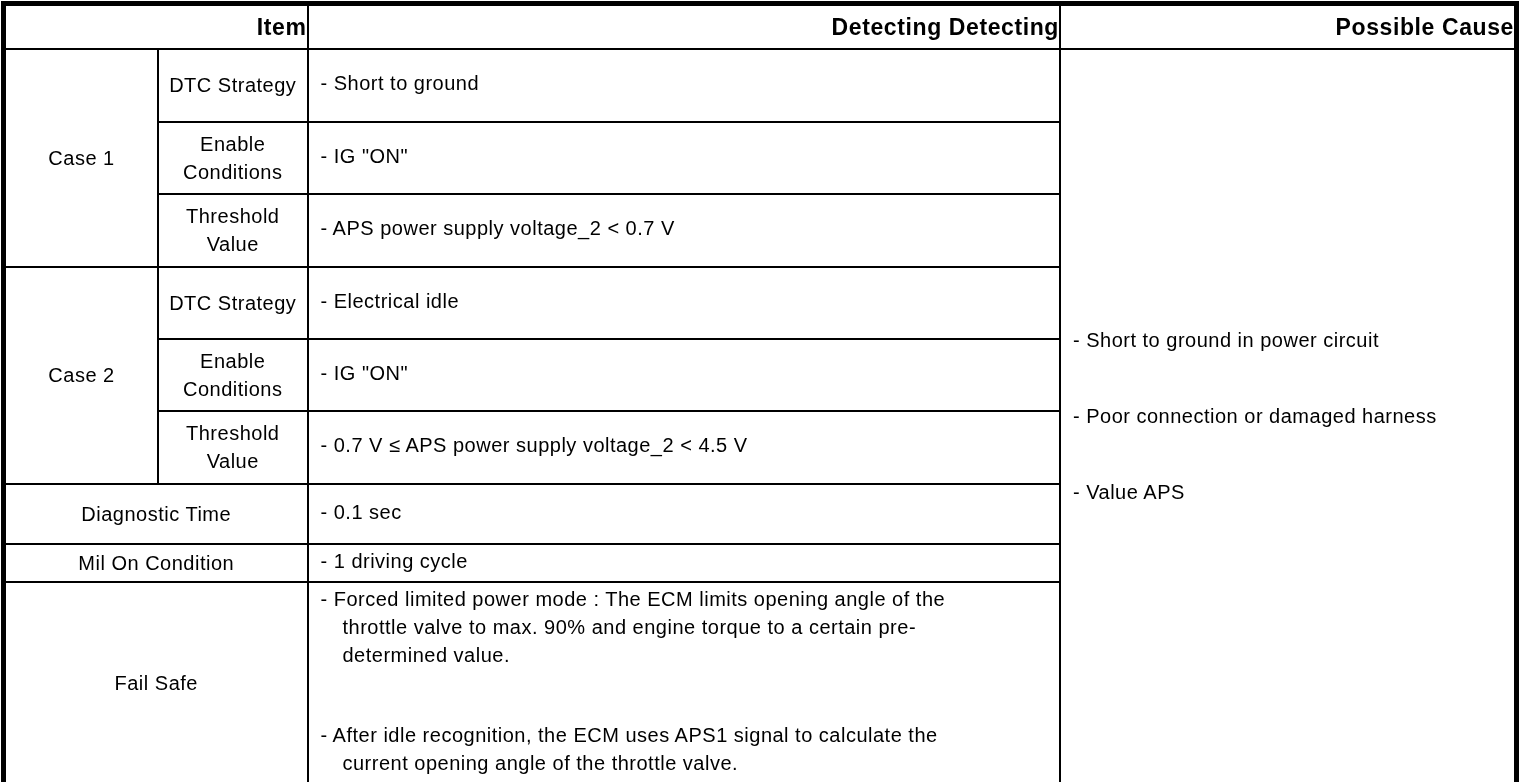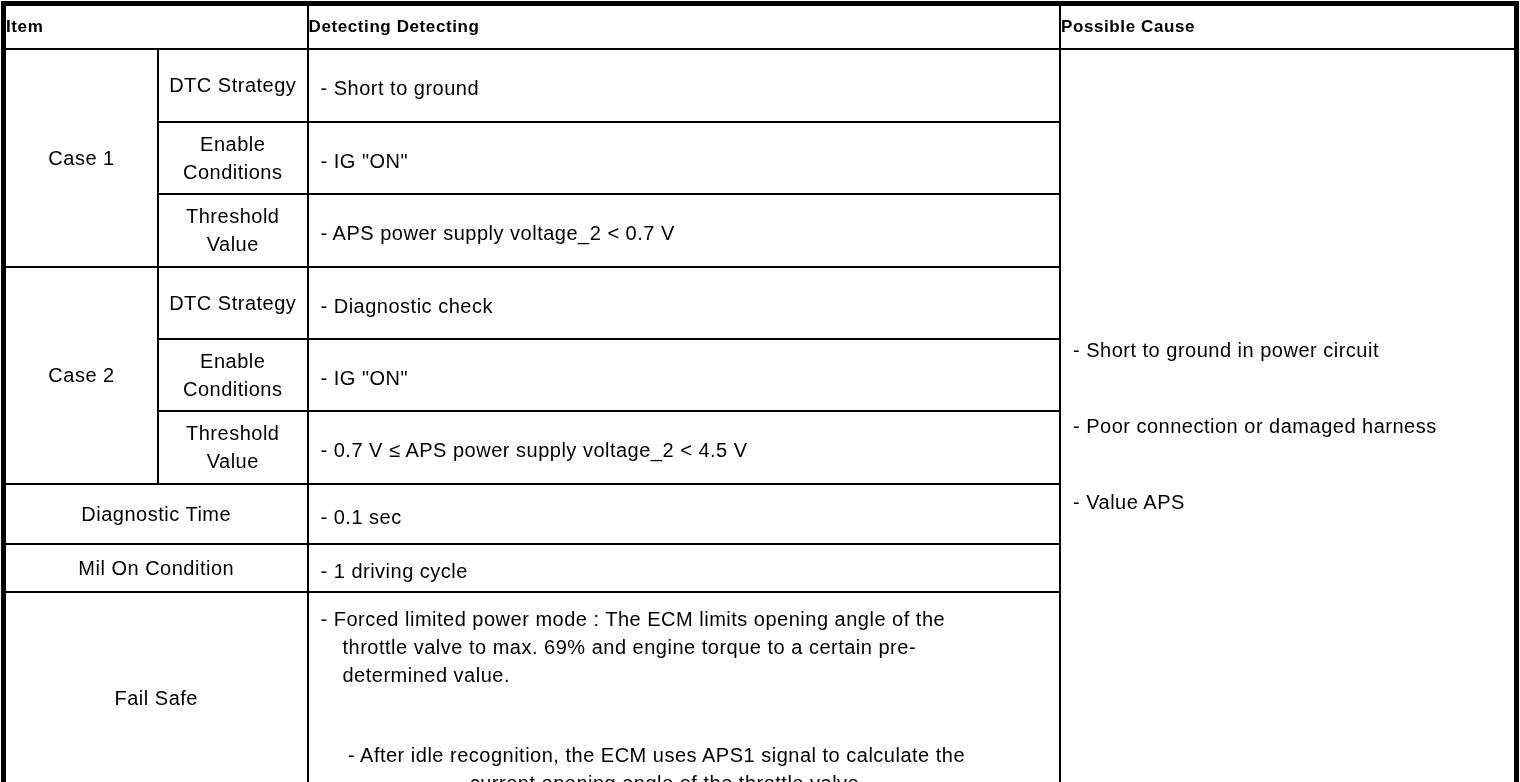--- a/index.html
+++ b/index.html
@@ -27,44 +27,44 @@
     border: 2px solid #000000;
     vertical-align: middle;
     font-size: 20px;
     line-height: 28px;
     letter-spacing: 0.5px;
     color: #000000;
     overflow: hidden;
   }
   .dtc-table th {
     font-weight: bold;
-    text-align: left;
-    font-size: 17px;
+    text-align: right;
+    font-size: 23px;
     letter-spacing: 0.6px;
   }
   col.c-item-a   { width: 154px; }
   col.c-item-b   { width: 149px; }
   col.c-detect   { width: 750px; }
   col.c-cause    { width: 455px; }
 
   td.label-cell {
     text-align: center;
     padding: 4px 8px;
   }
   td.cond-cell {
     text-align: left;
-    padding: 12px 10px 6px 12px;
+    padding: 2px 10px 6px 12px;
   }
   .bullet {
     padding-left: 22px;
     text-indent: -22px;
   }
   td.fail-safe-cond { vertical-align: middle; }
   .fs-para { max-width: 672px; }
-  .fs-para + .fs-para { margin-top: 52px; text-align: center; }
+  .fs-para + .fs-para { margin-top: 52px; }
 
   td.cause-cell {
     vertical-align: middle;
     padding: 6px 8px 6px 12px;
   }
   .cause-item + .cause-item { margin-top: 48px; }
 </style>
 </head>
 <body>
 
@@ -108,21 +108,21 @@
       <td class="label-cell">Threshold Value</td>
       <td class="cond-cell">
         <div class="bullet">- APS power supply voltage_2 &lt; 0.7 V</div>
       </td>
     </tr>
 
     <tr style="height:72px">
       <td class="label-cell" rowspan="3">Case 2</td>
       <td class="label-cell">DTC Strategy</td>
       <td class="cond-cell">
-        <div class="bullet">- Diagnostic check</div>
+        <div class="bullet">- Electrical idle</div>
       </td>
     </tr>
 
     <tr style="height:72px">
       <td class="label-cell">Enable Conditions</td>
       <td class="cond-cell">
         <div class="bullet">- IG "ON"</div>
       </td>
     </tr>
 
@@ -143,19 +143,19 @@
     <tr style="height:35px">
       <td class="label-cell" colspan="2">Mil On Condition</td>
       <td class="cond-cell">
         <div class="bullet">- 1 driving cycle</div>
       </td>
     </tr>
 
     <tr>
       <td class="label-cell" colspan="2">Fail Safe</td>
       <td class="cond-cell fail-safe-cond">
-        <div class="fs-para bullet">- Forced limited power mode : The ECM limits opening angle of the throttle valve to max. 69% and engine torque to a certain pre-determined value.</div>
+        <div class="fs-para bullet">- Forced limited power mode : The ECM limits opening angle of the throttle valve to max. 90% and engine torque to a certain pre-determined value.</div>
         <div class="fs-para bullet">- After idle recognition, the ECM uses APS1 signal to calculate the current opening angle of the throttle valve.</div>
       </td>
     </tr>
   </tbody>
     </table>
 </div>
 
 </body></html>

